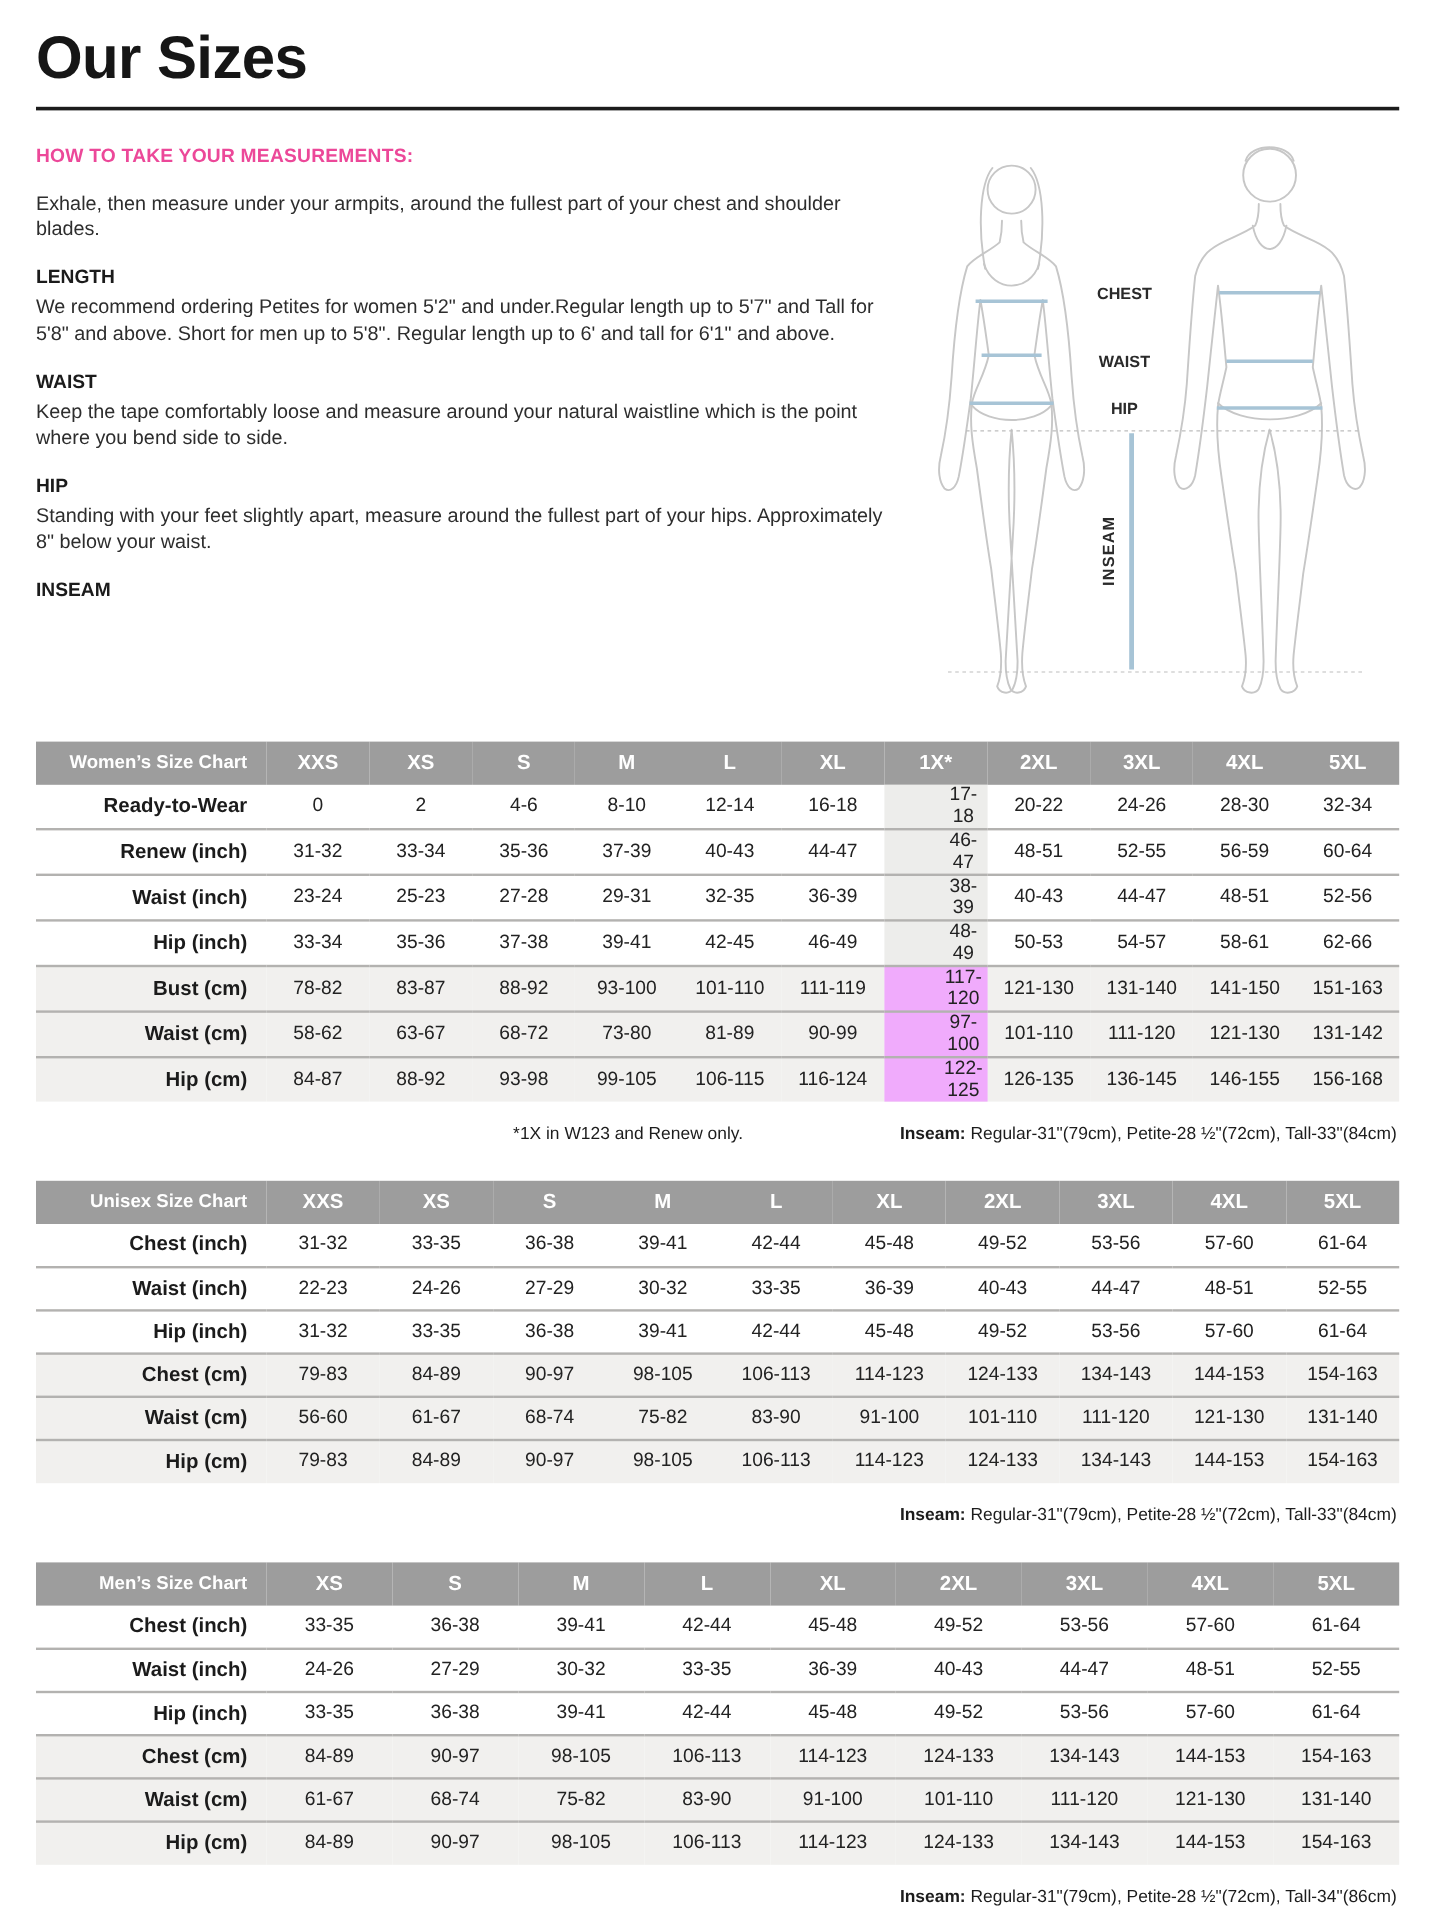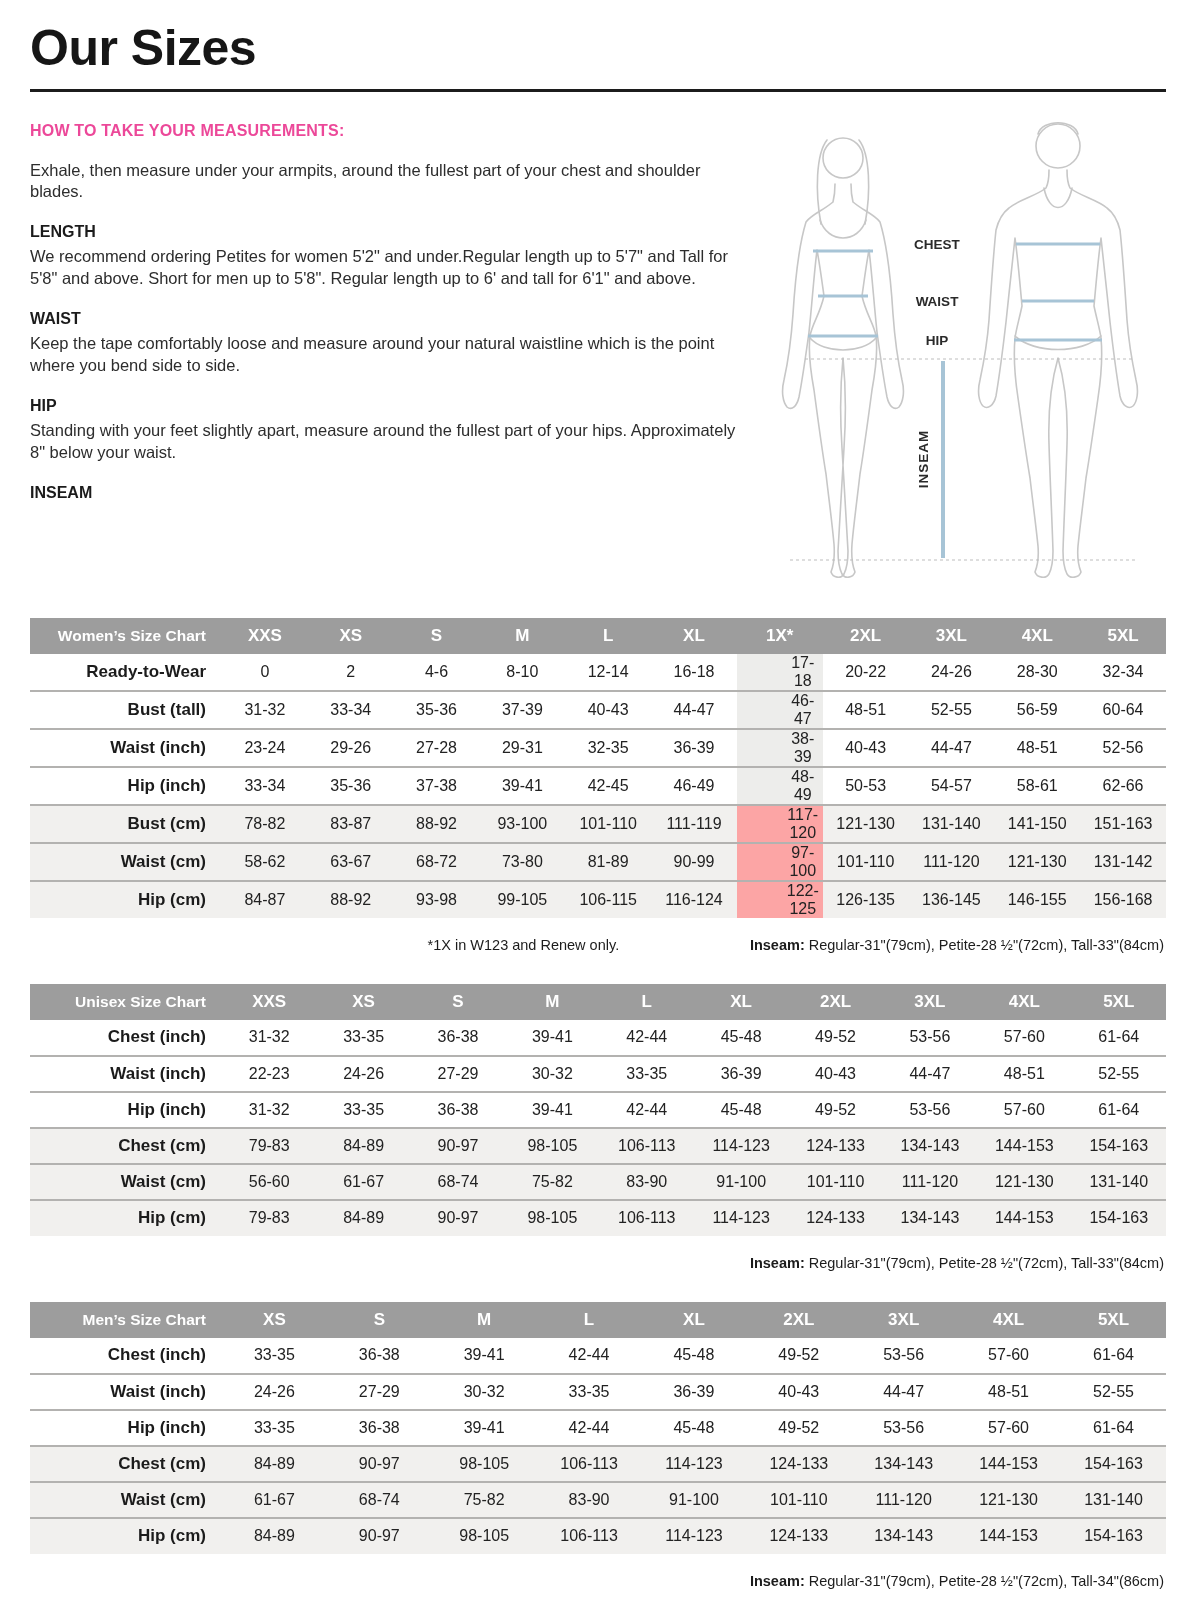--- a/index.html
+++ b/index.html
@@ -36,21 +36,21 @@
   .size-table thead th.tbl-name {
     font-size:15.5px; font-weight:600; text-align:right; padding-right:16px;
   }
   .size-table tbody th.row-label {
     text-align:right; padding-right:16px; font-size:17px; font-weight:700; color:#1b1b1b;
   }
   .size-table tbody tr + tr { border-top:2px solid #b3b2b0; }
   .size-table tbody td { text-align:center; font-size:16px; font-weight:500; color:#222; padding:0; }
   .size-table tbody tr.shaded { background:#f1f0ee; }
   .size-table tbody td.hl { background:#ededeb;padding-left:46px; }
-  .size-table tbody td.hl-shaded { background:#fca5a5; }
+  .size-table tbody td.hl-shaded { background:#f0abfc; }
 
   .footnote { position:relative; height:60px; font-size:14.5px; color:#1c1c1c; margin-bottom:6px; }
   .fn-note { position:absolute; left:35%; top:19px; }
   .fn-inseam { position:absolute; right:2px; top:19px; }
   .fn-inseam b { font-weight:700;text-align:right; }
 </style>
 </head>
 <body>
 
 <div class="page">
@@ -172,37 +172,37 @@
               <td>8-10</td>
               <td>12-14</td>
               <td>16-18</td>
               <td class="hl">17-18</td>
               <td>20-22</td>
               <td>24-26</td>
               <td>28-30</td>
               <td>32-34</td>
             </tr>
             <tr>
-              <th class="row-label">Bust (tall)</th>
+              <th class="row-label">Renew (inch)</th>
               <td>31-32</td>
               <td>33-34</td>
               <td>35-36</td>
               <td>37-39</td>
               <td>40-43</td>
               <td>44-47</td>
               <td class="hl">46-47</td>
               <td>48-51</td>
               <td>52-55</td>
               <td>56-59</td>
               <td>60-64</td>
             </tr>
             <tr>
               <th class="row-label">Waist (inch)</th>
               <td>23-24</td>
-              <td>29-26</td>
+              <td>25-23</td>
               <td>27-28</td>
               <td>29-31</td>
               <td>32-35</td>
               <td>36-39</td>
               <td class="hl">38-39</td>
               <td>40-43</td>
               <td>44-47</td>
               <td>48-51</td>
               <td>52-56</td>
             </tr>

